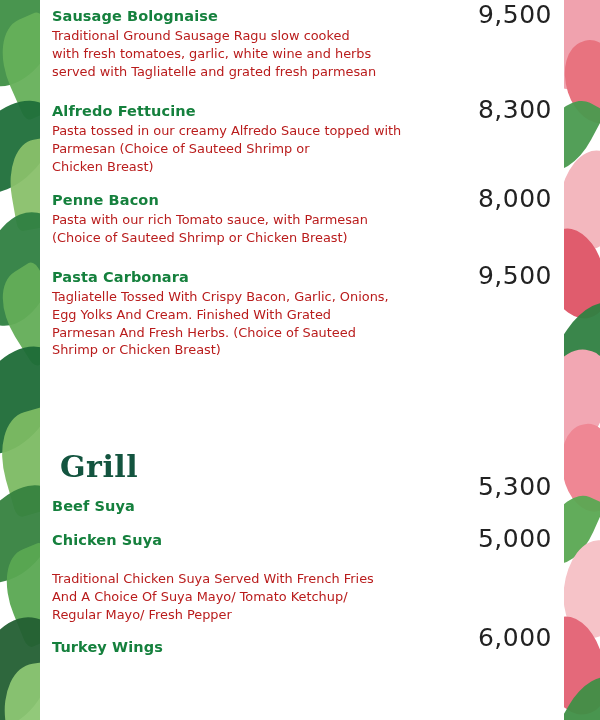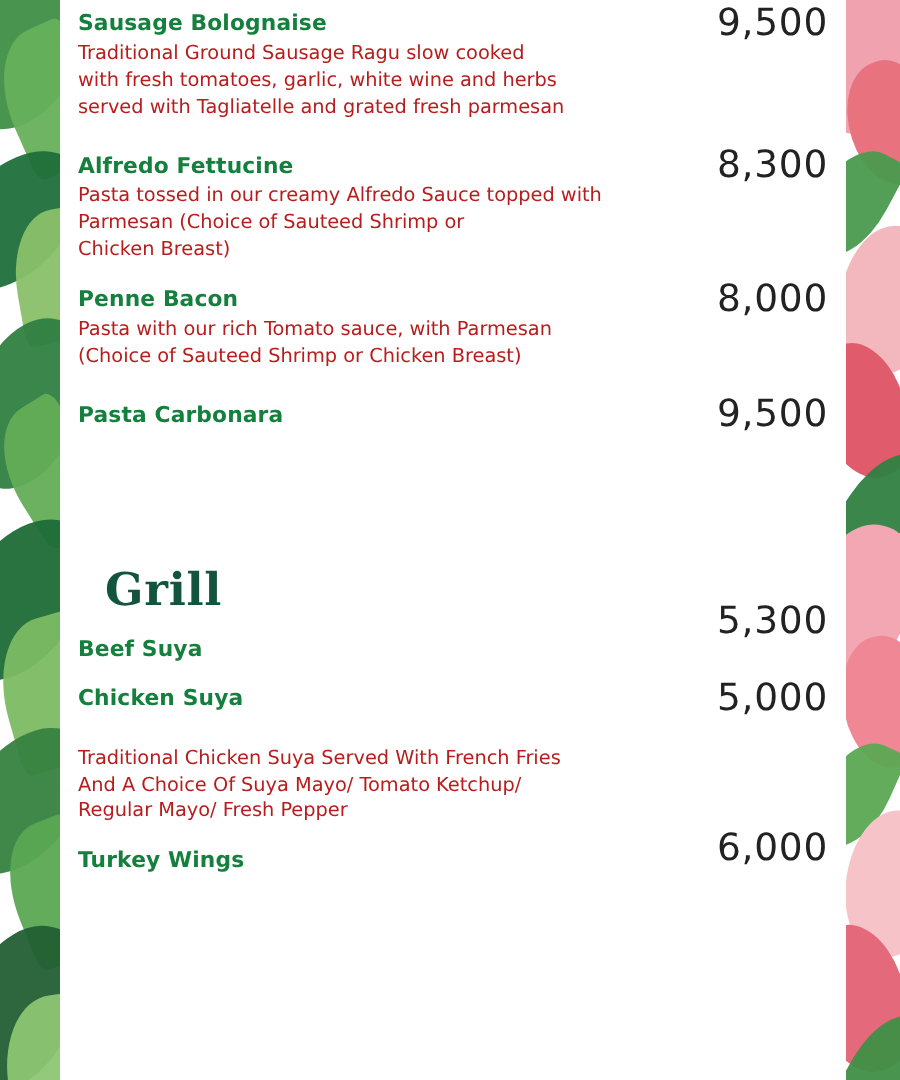--- a/index.html
+++ b/index.html
@@ -164,26 +164,30 @@
       <div class="item-name">Penne Bacon</div>
       <div class="item-desc">Pasta with our rich Tomato sauce, with Parmesan
 (Choice of Sauteed Shrimp or Chicken Breast)</div>
     </div>
 
     <div class="gap-md"></div>
 
     <div class="item">
       <div class="item-price">9,500</div>
       <div class="item-name">Pasta Carbonara</div>
+      <div class="item-desc">Tagliatelle Tossed With Crispy Bacon, Garlic, Onions,
+Egg Yolks And Cream. Finished With Grated
+Parmesan And Fresh Herbs. (Choice of Sauteed
+Shrimp or Chicken Breast)</div>
     </div>
 
     <div class="gap-lg"></div>
 
     <div style="position:relative;">
-      <div class="section-title" style="margin-left:18px;">Grill</div>
+      <div class="section-title" style="margin-left:8px;">Grill</div>
 
       <div class="item" style="margin-top:14px;">
         <div class="item-price" style="top:-24px;">5,300</div>
         <div class="item-name">Beef Suya</div>
       </div>
 
       <div class="gap-sm"></div>
 
       <div class="item">
         <div class="item-price" style="top:-6px;">5,000</div>

